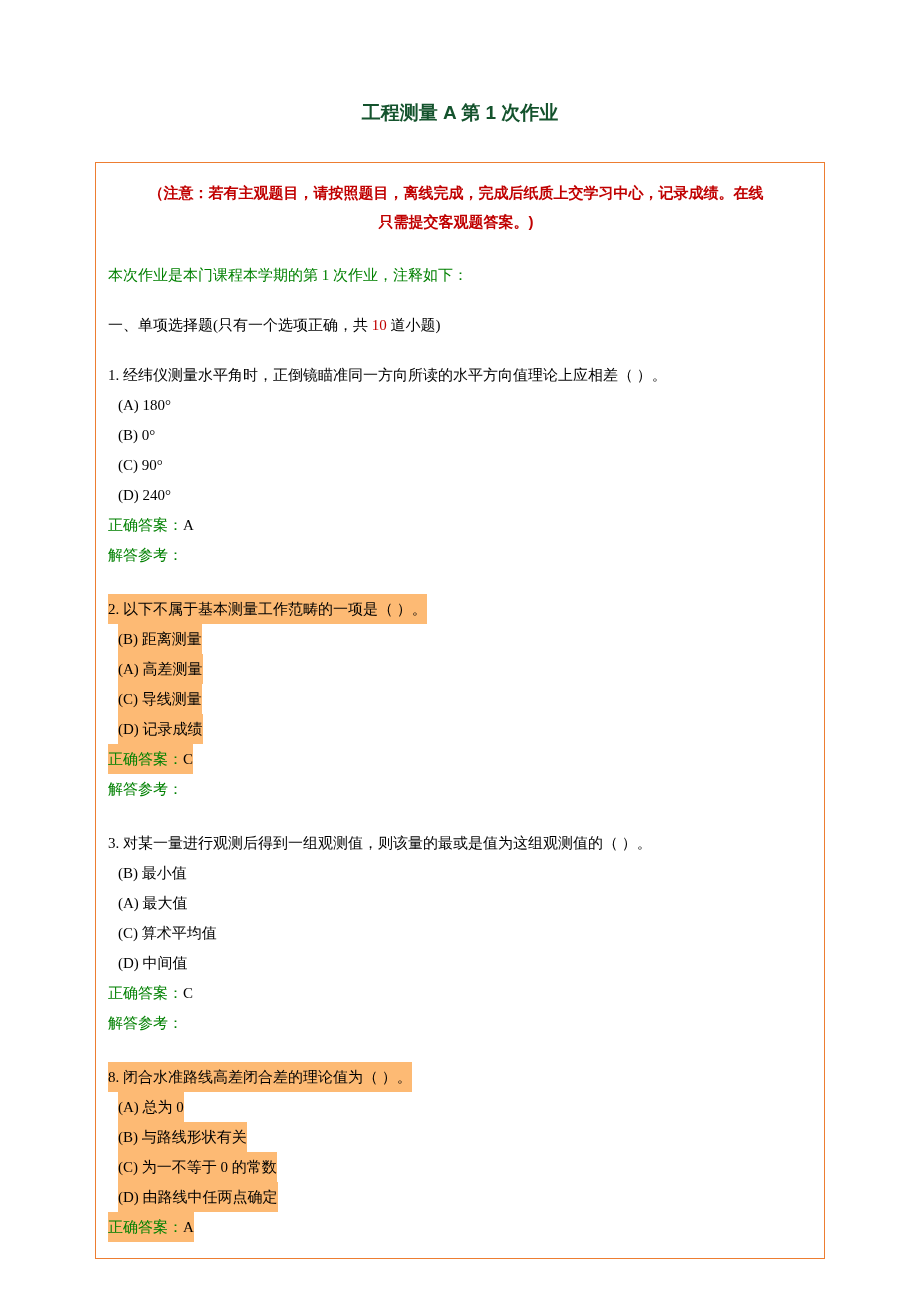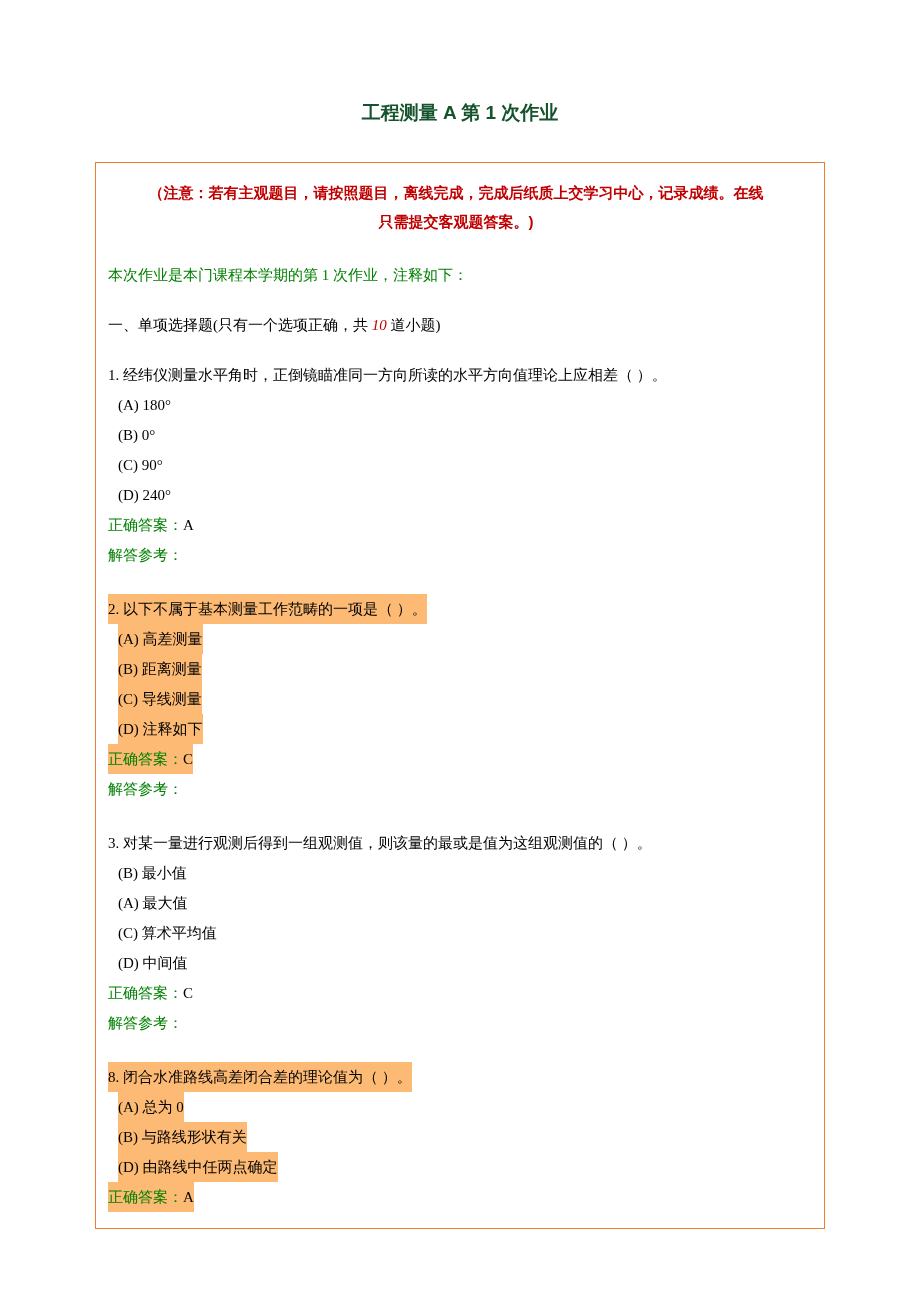--- a/index.html
+++ b/index.html
@@ -44,21 +44,20 @@
     .intro {
       color: #008000;
       margin-bottom: 20px;
     }
     .section-heading {
       color: #000;
       margin-bottom: 20px;
     }
     .section-heading .red {
       color: #c00000;
-      font-style: italic;
     }
     .question {
       margin-bottom: 24px;
     }
     .q-stem,
     .q-option {
       display: block;
     }
     .q-option {
       padding-left: 10px;
@@ -113,24 +112,24 @@
       <span class="q-option">(C) 90°</span>
       <span class="q-option">(D) 240°</span>
       <div class="correct-answer-line">
         <span>正确答案：</span><span class="ans-letter">A</span>
       </div>
       <div class="ref">解答参考：</div>
     </div>
 
     <div class="question">
       <span class="q-stem"><span class="hlw">2.  以下不属于基本测量工作范畴的一项是（    ）。</span></span>
+      <span class="q-option"><span class="hlw">(B) 距离测量</span></span>
       <span class="q-option"><span class="hlw">(A) 高差测量</span></span>
-      <span class="q-option"><span class="hlw">(B) 距离测量</span></span>
       <span class="q-option"><span class="hlw">(C) 导线测量</span></span>
-      <span class="q-option"><span class="hlw">(D) 注释如下</span></span>
+      <span class="q-option"><span class="hlw">(D) 记录成绩</span></span>
       <div>
         <span class="hlw hl"><span class="correct">正确答案：</span><span class="ans-letter">C</span></span>
       </div>
       <div class="ref">解答参考：</div>
     </div>
 
     <div class="question">
       <span class="q-stem">3.  对某一量进行观测后得到一组观测值，则该量的最或是值为这组观测值的（    ）。</span>
       <span class="q-option">(B) 最小值</span>
       <span class="q-option">(A) 最大值</span>
@@ -139,20 +138,21 @@
       <div class="correct-answer-line">
         <span>正确答案：</span><span class="ans-letter">C</span>
       </div>
       <div class="ref">解答参考：</div>
     </div>
 
     <div class="question" style="margin-bottom:0;">
       <span class="q-stem"><span class="hlw">8.  闭合水准路线高差闭合差的理论值为（    ）。</span></span>
       <span class="q-option"><span class="hlw">(A) 总为 0</span></span>
       <span class="q-option"><span class="hlw">(B) 与路线形状有关</span></span>
+      <span class="q-option"><span class="hlw">(C) 为一不等于 0 的常数</span></span>
       <span class="q-option"><span class="hlw">(D) 由路线中任两点确定</span></span>
       <div>
         <span class="hlw hl"><span class="correct">正确答案：</span><span class="ans-letter">A</span></span>
       </div>
     </div>
 
   </div>
 </div>
 
 </body></html>

